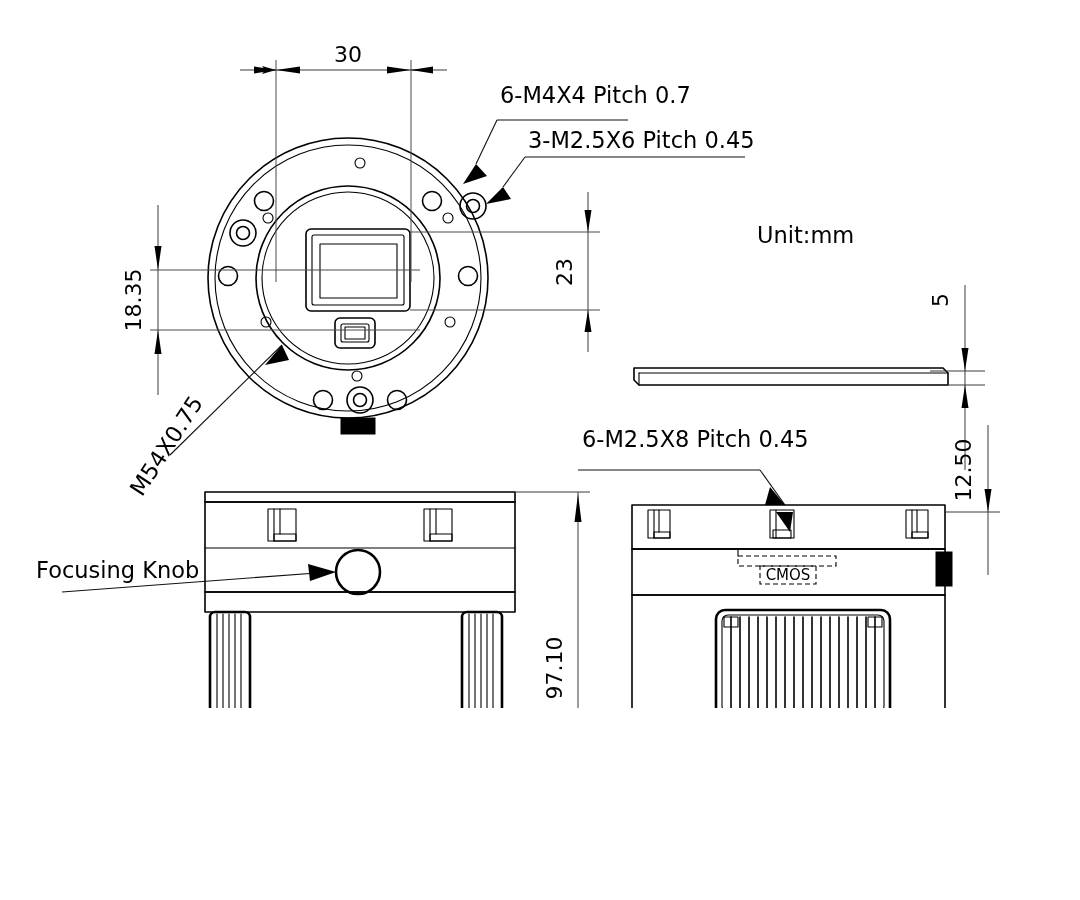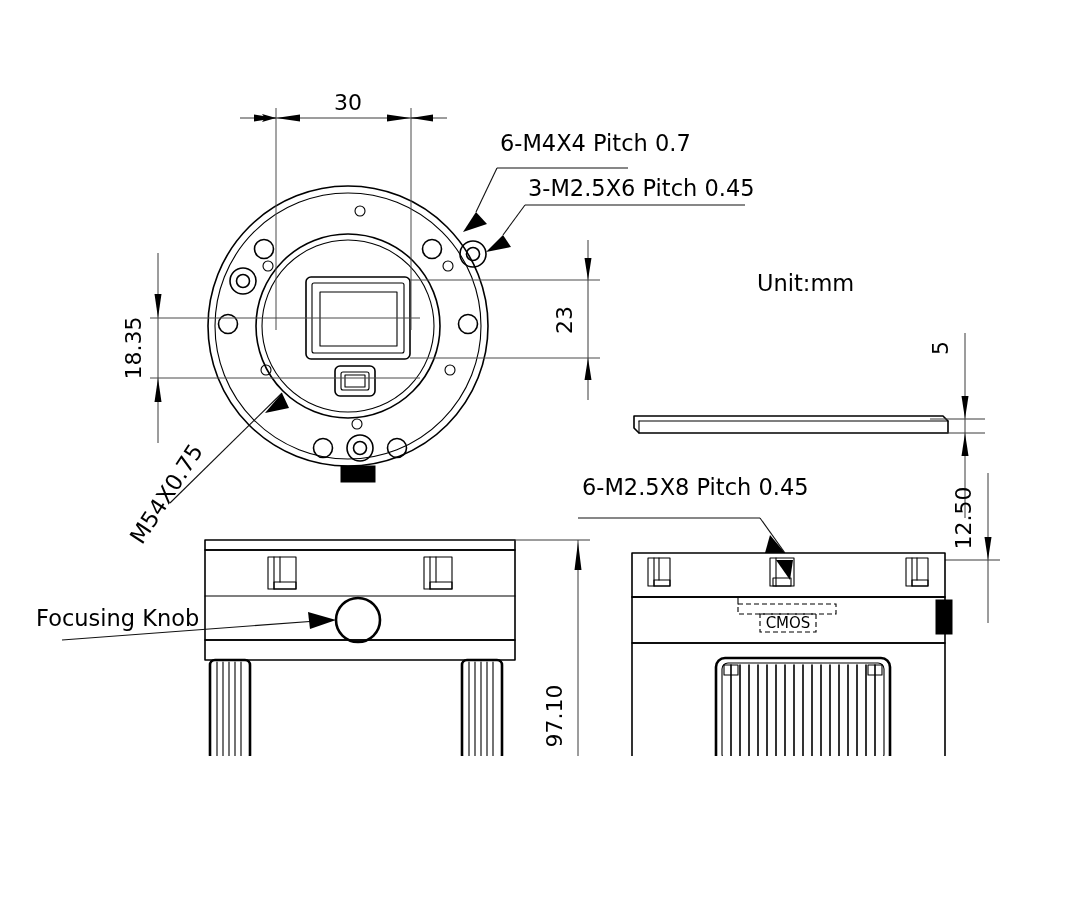--- a/index.html
+++ b/index.html
@@ -9,21 +9,20 @@
   }
   body {
     font-family: "DejaVu Sans", "Liberation Sans", sans-serif;
   }
   #sheet {
     position: relative;
     width: 1080px;
     height: 708px;
     background: #ffffff;
     overflow: hidden;
-    margin-top: 48px;
   }
   #sheet svg {
     position: absolute;
     left: 0;
     top: 0;
   }
   .obj      { fill: none; stroke: #000000; stroke-width: 1.6; stroke-linejoin: round; stroke-linecap: round; }
   .obj-thin { fill: none; stroke: #000000; stroke-width: 1.1; stroke-linejoin: round; stroke-linecap: round; }
   .heavy    { fill: none; stroke: #000000; stroke-width: 2.6; stroke-linejoin: round; stroke-linecap: round; }
   .filled   { fill: #000000; stroke: #000000; stroke-width: 1; }

